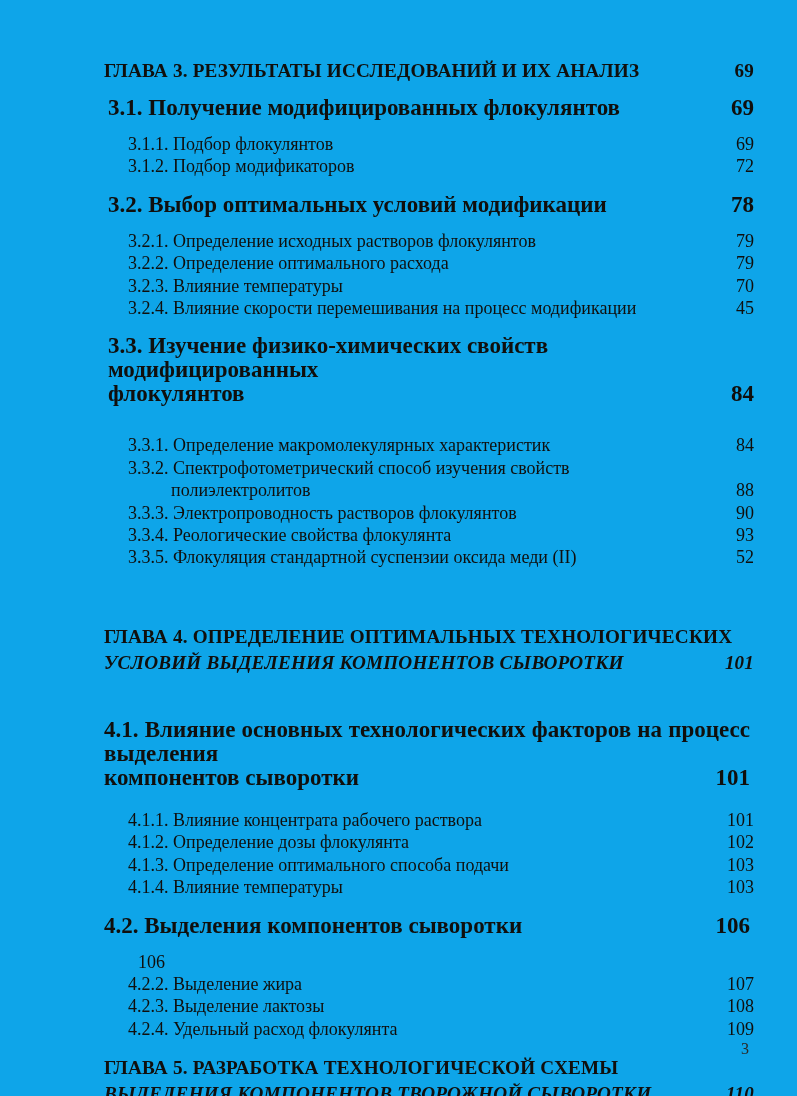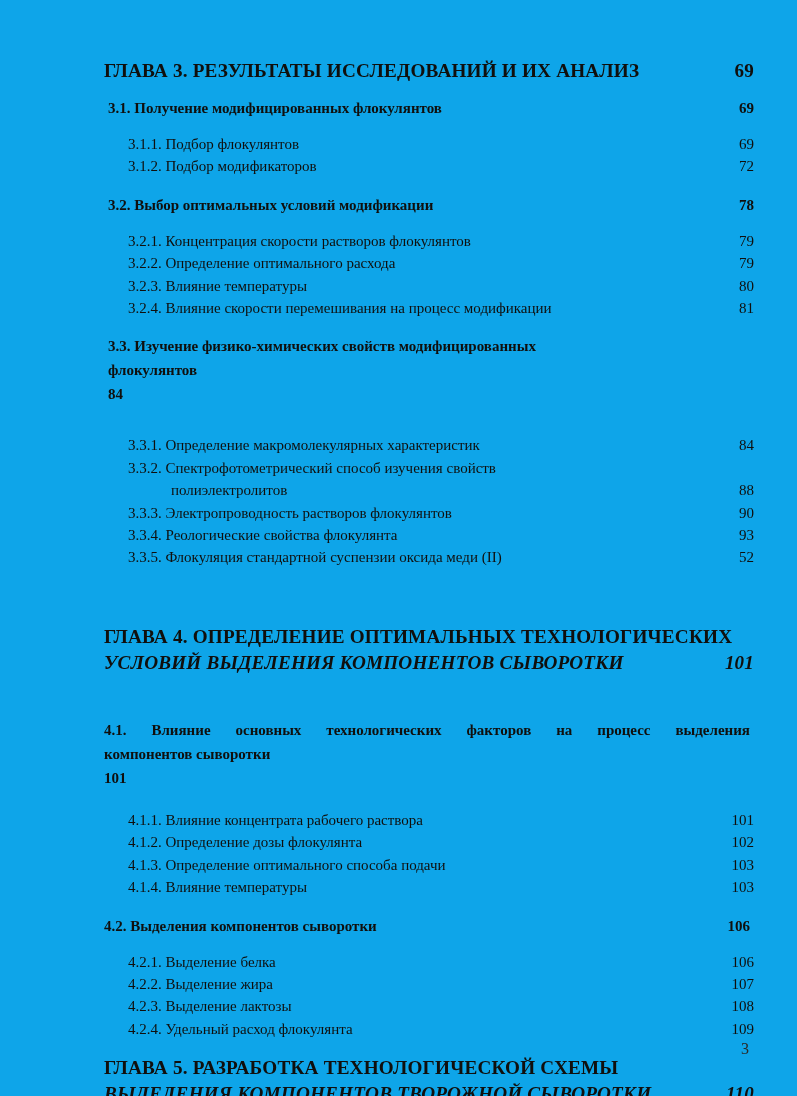--- a/index.html
+++ b/index.html
@@ -67,31 +67,31 @@
     display: flex;
     justify-content: space-between;
     align-items: baseline;
     width: 100%;
     font-style: italic;
   }
 
   
   .sec {
     font-weight: bold;
-    font-size: 15px;
+    font-size: 23px;
     line-height: 24px;
     margin: 0 0 4px 4px;
     width: 646px;
     font-family: Liberation Serif, serif;
   }
   .sec .pg { font-weight: bold; }
 
   
   .sub {
-    font-size: 15px;
+    font-size: 18px;
     line-height: 22.4px;
     margin-left: 24px;
     width: 626px;
     font-weight: normal;
   }
   .sub .pg { font-weight: normal; }
 
   .sub .cont {
     display: block;
     margin-left: 43px;
@@ -107,21 +107,20 @@
   .sec.wrap { width: 646px; }
   .sec.wrap .l1 {
     display: block;
     text-align: justify;
     text-align-last: justify;
   }
   .sec.wrap .l2 {
     display: flex;
     justify-content: space-between;
     align-items: baseline;
-    flex-direction: column;
   }
   .sec.wrap.nojust .l1 { text-align: left; text-align-last: left; }
 
   .folio {
     position: absolute;
     right: 48px;
     bottom: 38px;
     font-size: 16px;
     font-family: "Liberation Serif", serif;
     color: #2a2a28;
@@ -158,34 +157,34 @@
     <div class="gap-m"></div>
 
     <div class="row sec">
       <span class="txt">3.2. Выбор оптимальных условий модификации</span>
       <span class="pg">78</span>
     </div>
 
     <div class="gap-s"></div>
 
     <div class="row sub">
-      <span class="txt">3.2.1. Концентрация скорости растворов флокулянтов</span>
+      <span class="txt">3.2.1. Определение исходных растворов флокулянтов</span>
       <span class="pg">79</span>
     </div>
     <div class="row sub">
       <span class="txt">3.2.2. Определение оптимального расхода</span>
       <span class="pg">79</span>
     </div>
     <div class="row sub">
       <span class="txt">3.2.3. Влияние температуры</span>
-      <span class="pg">80</span>
+      <span class="pg">70</span>
     </div>
     <div class="row sub">
       <span class="txt">3.2.4. Влияние скорости перемешивания на процесс модификации</span>
-      <span class="pg">81</span>
+      <span class="pg">45</span>
     </div>
 
     <div class="gap-m"></div>
 
     <div class="sec wrap nojust">
       <span class="l1">3.3. Изучение физико-химических свойств модифицированных</span>
       <span class="l2">
         <span>флокулянтов</span>
         <span class="pg">84</span>
       </span>
@@ -264,21 +263,20 @@
     <div class="gap-m"></div>
 
     <div class="row sec" style="margin-left:0;">
       <span class="txt">4.2. Выделения компонентов сыворотки</span>
       <span class="pg">106</span>
     </div>
 
     <div class="gap-s"></div>
 
     <div class="row sub">
-      <span class="txt">4.2.1. Выделение белка</span>
       <span class="pg">106</span>
     </div>
     <div class="row sub">
       <span class="txt">4.2.2. Выделение жира</span>
       <span class="pg">107</span>
     </div>
     <div class="row sub">
       <span class="txt">4.2.3. Выделение лактозы</span>
       <span class="pg">108</span>
     </div>

